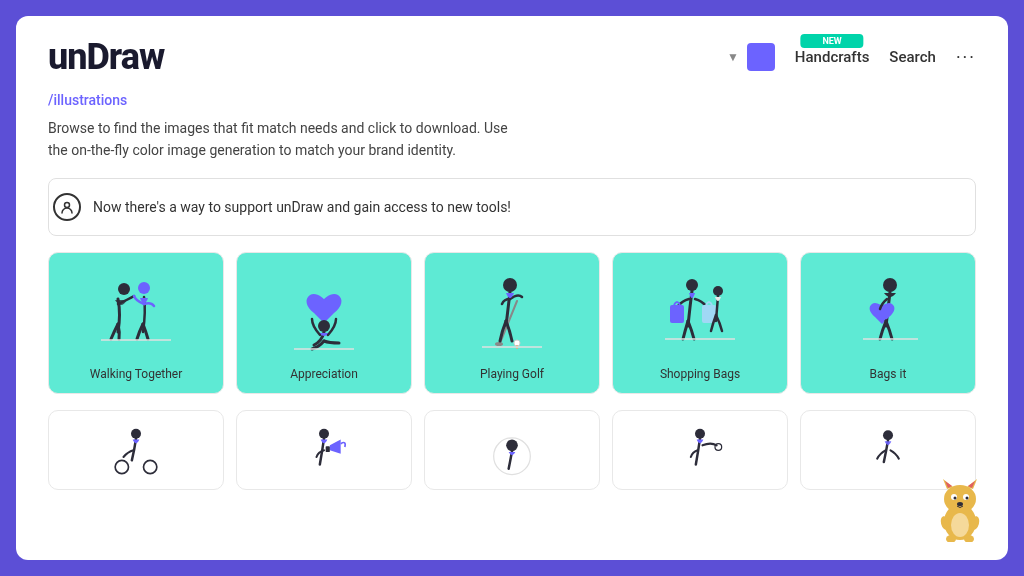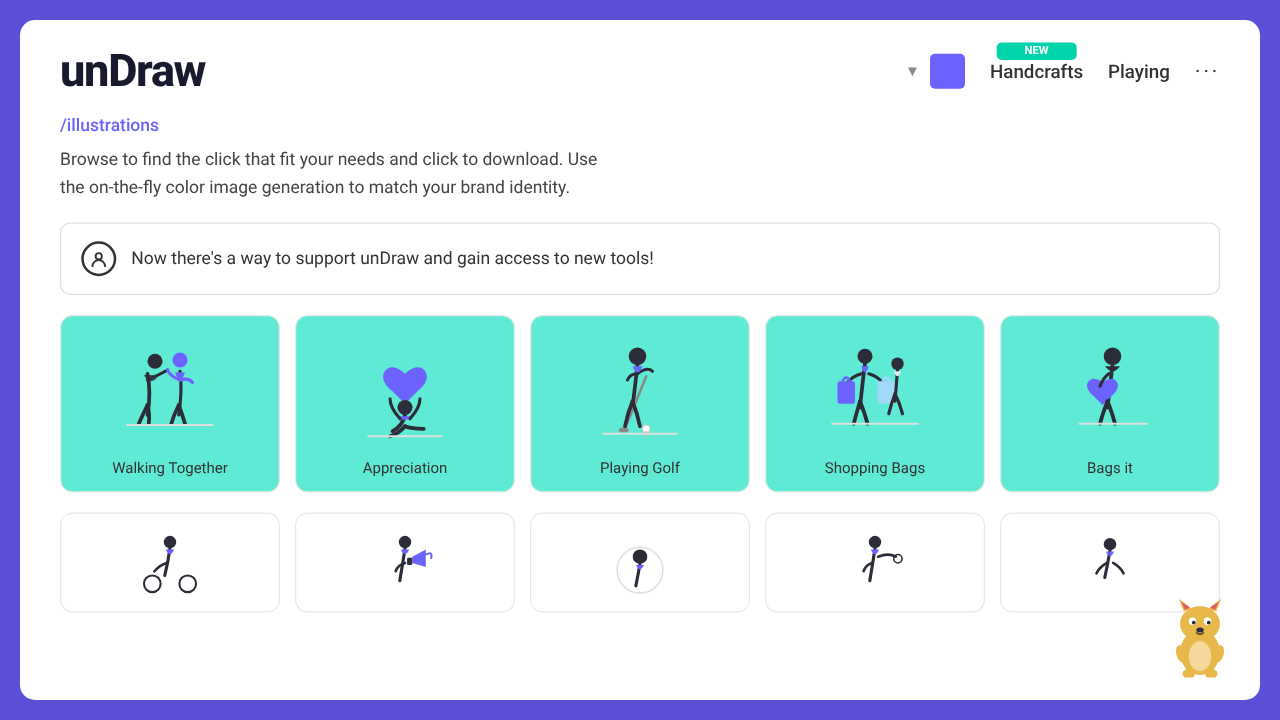--- a/index.html
+++ b/index.html
@@ -102,21 +102,21 @@
     .description {
       padding: 4px 32px 16px 32px;
       color: #444;
       font-size: 14px;
       line-height: 1.6;
     }
     .support-banner {
       margin: 0 32px 16px 32px;
       border: 1px solid #e0e0e0;
       border-radius: 8px;
-      padding: 14px 16px;
+      padding: 14px 4px;
       display: flex;
       align-items: center;
       gap: 12px;
     }
     .support-icon {
       width: 28px;
       height: 28px;
       border: 2px solid #333;
       border-radius: 50%;
       display: flex;
@@ -193,31 +193,31 @@
     <div class="logo">unDraw</div>
     <div class="header-right">
       <div class="color-picker-area">
         <span class="chevron-icon">▼</span>
         <div class="color-swatch"></div>
       </div>
       <div class="handcrafts-btn">
         <span class="new-badge">NEW</span>
         <span class="handcrafts-label">Handcrafts</span>
       </div>
-      <div class="search-btn">Playing</div>
+      <div class="search-btn">Search</div>
       <div class="more-btn">···</div>
     </div>
   </div>
 
   <div class="breadcrumb">
     <span class="breadcrumb-text">/illustrations</span>
   </div>
 
   <div class="description">
-    <span>Browse to find the click that fit your needs and click to download. Use</span><br>
+    <span>Browse to find the images that fit match needs and click to download. Use</span><br>
     <span>the on-the-fly color image generation to match your brand identity.</span>
   </div>
 
   <div class="support-banner">
     <div class="support-icon">
       <svg width="14" height="14" viewBox="0 0 14 14" fill="none">
         <circle cx="7" cy="5" r="2.5" stroke="#333" stroke-width="1.5"></circle>
         <path d="M2 13c0-2.76 2.24-5 5-5s5 2.24 5 5" stroke="#333" stroke-width="1.5" stroke-linecap="round"></path>
       </svg>
     </div>

